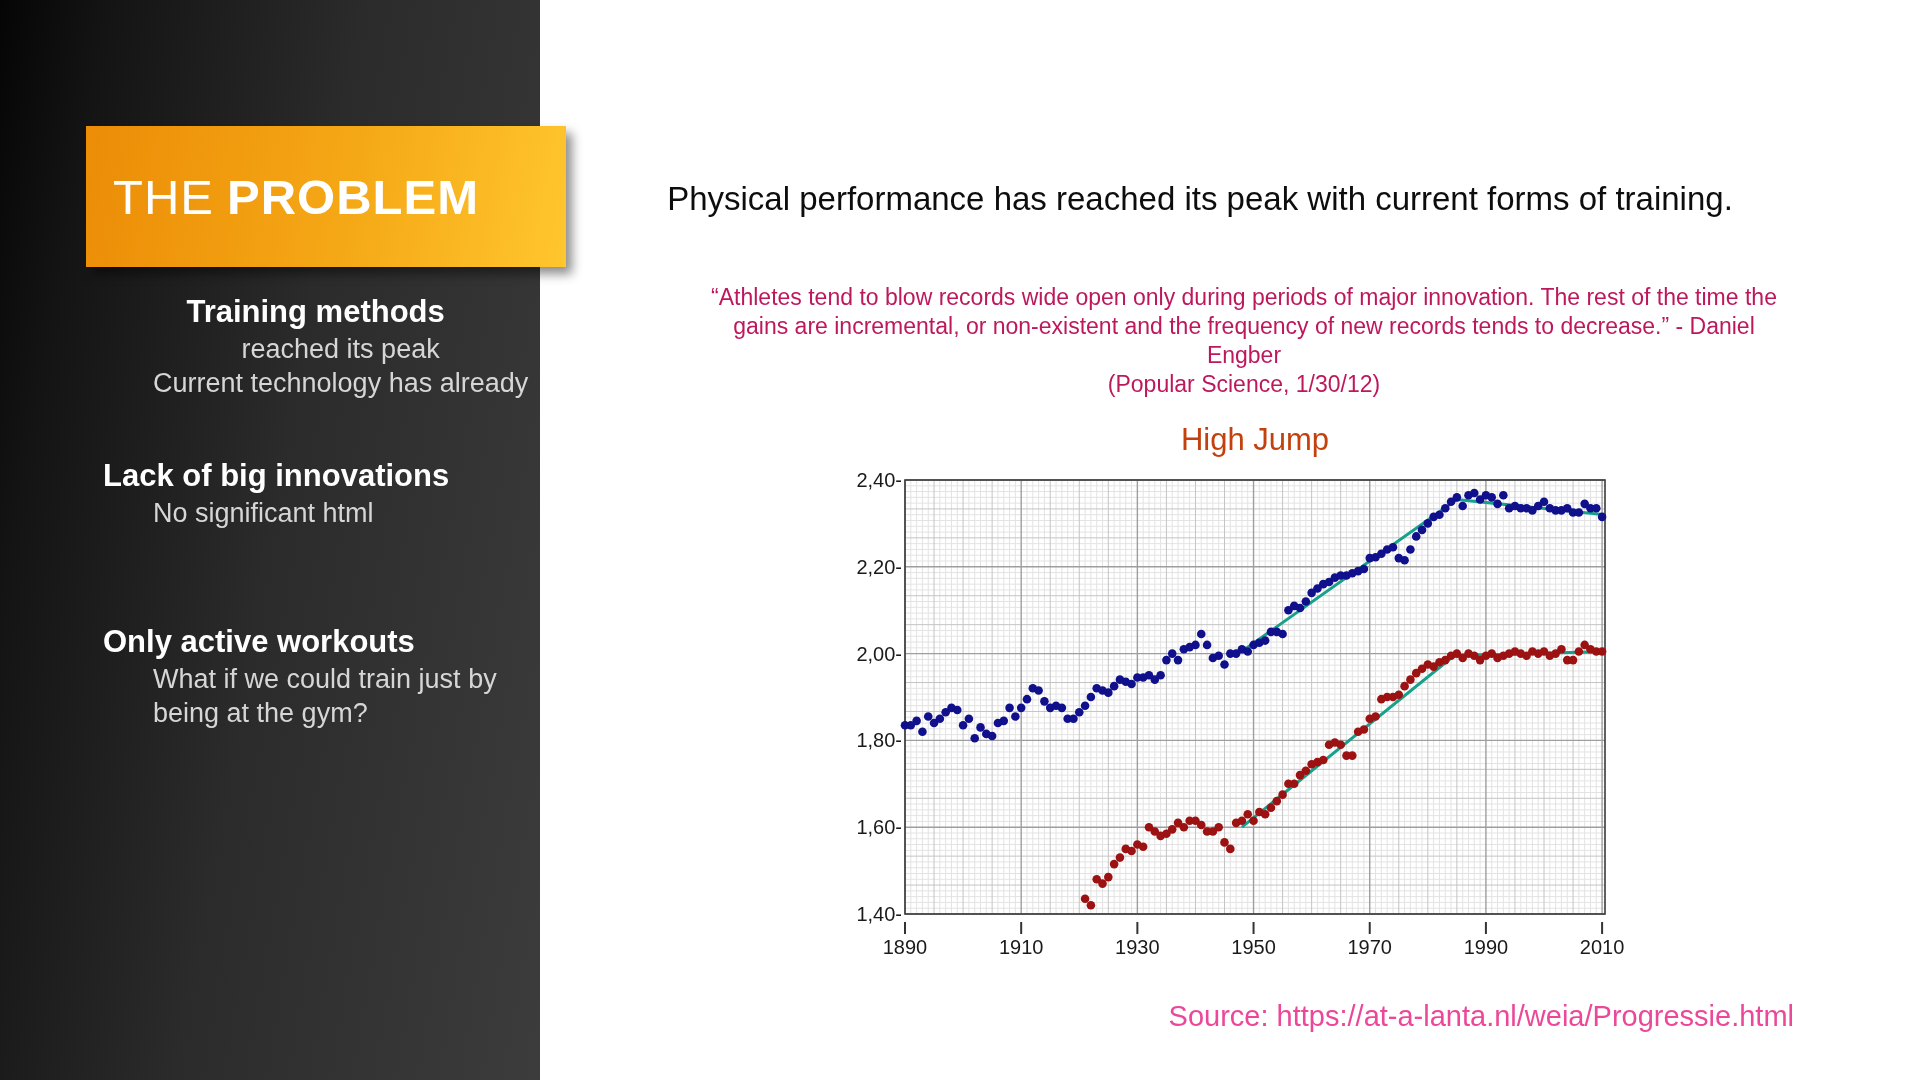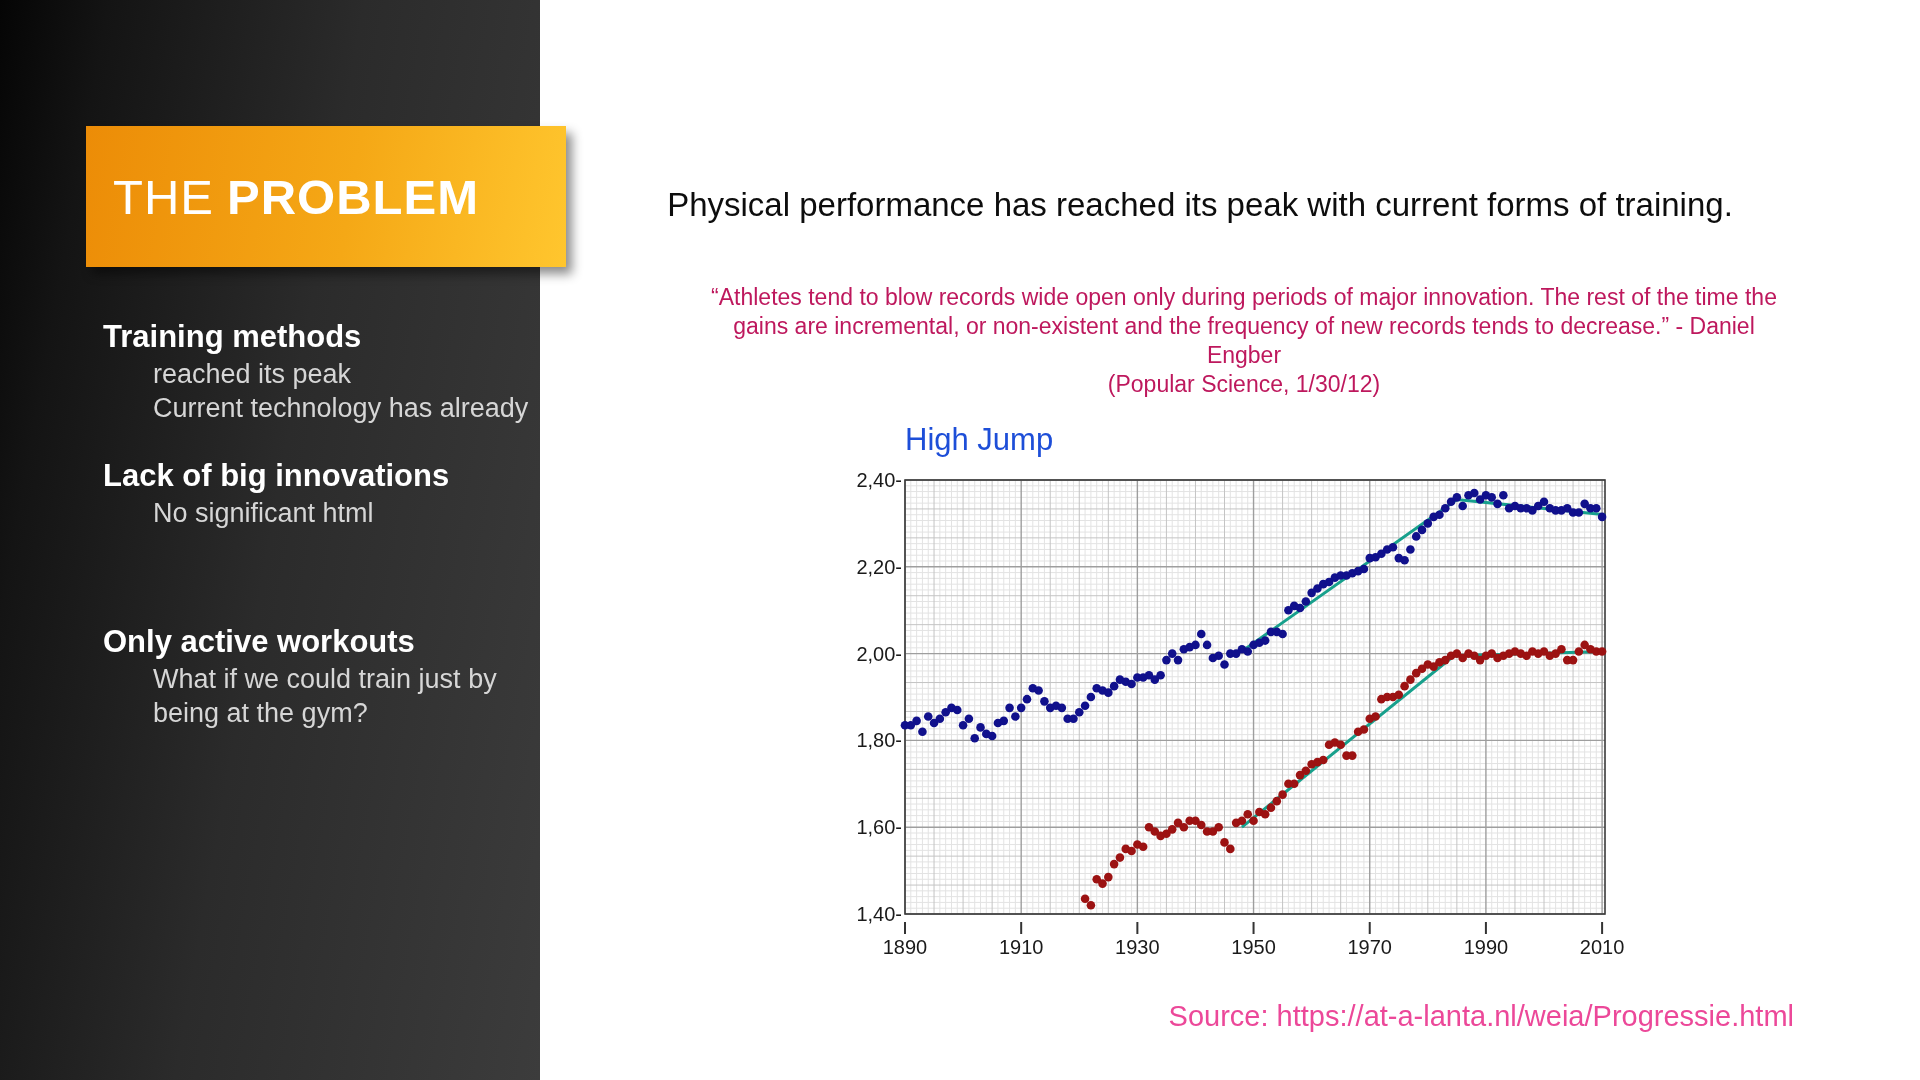--- a/index.html
+++ b/index.html
@@ -9,42 +9,42 @@
            background:linear-gradient(100deg,#050505 0%,#141414 15%,#2b2b2b 50%,#3c3c3c 100%);}
   .banner{position:absolute;left:86px;top:126px;width:480px;height:141px;
           background:linear-gradient(100deg,#ec8c07 0%,#f5a816 55%,#ffc62e 100%);
           box-shadow:6px 7px 10px rgba(0,0,0,0.45);
           display:flex;align-items:center;padding-left:27px;box-sizing:border-box;}
   .banner .t-reg{font-size:49px;color:#ffffff;font-weight:400;letter-spacing:1px;}
   .banner .t-bold{font-size:49px;color:#ffffff;font-weight:700;letter-spacing:1px;margin-left:13px;}
   .side-item{position:absolute;left:103px;color:#fff;}
   .side-item .head{font-size:31px;font-weight:700;color:#ffffff;line-height:40px;}
   .side-item .detail{font-size:27px;font-weight:400;color:#d6d6d6;line-height:34px;margin-left:50px;}
-  .main-title{position:absolute;left:560px;top:186px;width:1280px;text-align:center;
+  .main-title{position:absolute;left:560px;top:180px;width:1280px;text-align:center;
               font-size:33px;color:#0d0d0d;white-space:nowrap;}
   .quote{position:absolute;right:126px;top:283px;width:1100px;text-align:center;
          font-size:23px;line-height:29px;color:#be185d;}
-  .chart-title{position:absolute;left:905px;top:422px;width:700px;
-               font-size:31px;color:#1d4ed8;}
+  .chart-title{position:absolute;left:905px;top:422px;width:700px;text-align:center;
+               font-size:31px;color:#c2410c;}
   .chart-svg{position:absolute;left:780px;top:420px;}
   .source{position:absolute;right:126px;top:1000px;font-size:29px;color:#ec4899;}
 </style>
 </head>
 <body>
 
 <div class="slide">
 
   <div class="sidebar"></div>
 
   <div class="banner">
     <span class="t-reg">THE</span>
     <span class="t-bold">PROBLEM</span>
   </div>
 
-  <div class="side-item" style="top:317px;">
+  <div class="side-item" style="top:292px;text-align:center;">
     <div class="head">Training methods</div>
     <div class="detail">reached its peak</div>
     <div class="detail">Current technology has already</div>
   </div>
 
   <div class="side-item" style="top:456px;">
     <div class="head">Lack of big innovations</div>
     <div class="detail">No significant html</div>
   </div>
 

